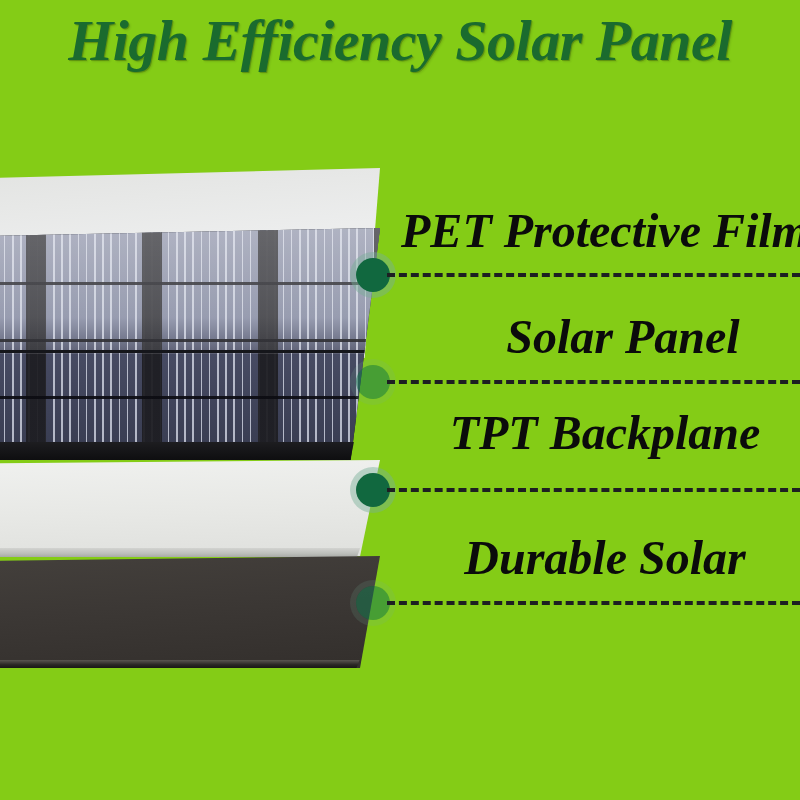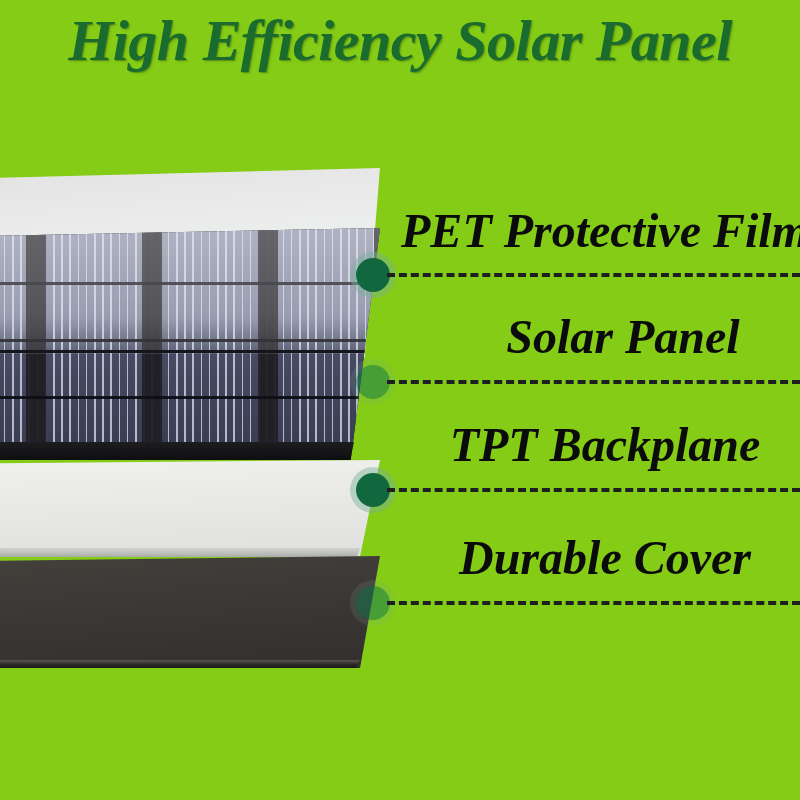--- a/index.html
+++ b/index.html
@@ -253,22 +253,22 @@
 
   <div class="callout">
     <div class="callout-dot faded" id="dot-1" style="left: 373px; top: 382px;"></div>
     <div class="callout-line" id="line-1" style="left: 387px; top: 382px; width: 413px;"></div>
     <div class="callout-label" id="label-1" style="left: 623px; top: 364px;">Solar Panel</div>
   </div>
 
   <div class="callout">
     <div class="callout-dot" id="dot-2" style="left: 373px; top: 490px;"></div>
     <div class="callout-line" id="line-2" style="left: 387px; top: 490px; width: 413px;"></div>
-    <div class="callout-label" id="label-2" style="left: 605px; top: 472px;">TPT Backplane</div>
+    <div class="callout-label" id="label-2" style="left: 605px; top: 460px;">TPT Backplane</div>
   </div>
 
   <div class="callout">
     <div class="callout-dot faded" id="dot-3" style="left: 373px; top: 603px;"></div>
     <div class="callout-line" id="line-3" style="left: 387px; top: 603px; width: 413px;"></div>
-    <div class="callout-label" id="label-3" style="left: 605px; top: 585px;">Durable Cover</div>
+    <div class="callout-label" id="label-3" style="left: 605px; top: 585px;">Durable Solar</div>
   </div>
 
 </div>
 
 </body></html>

